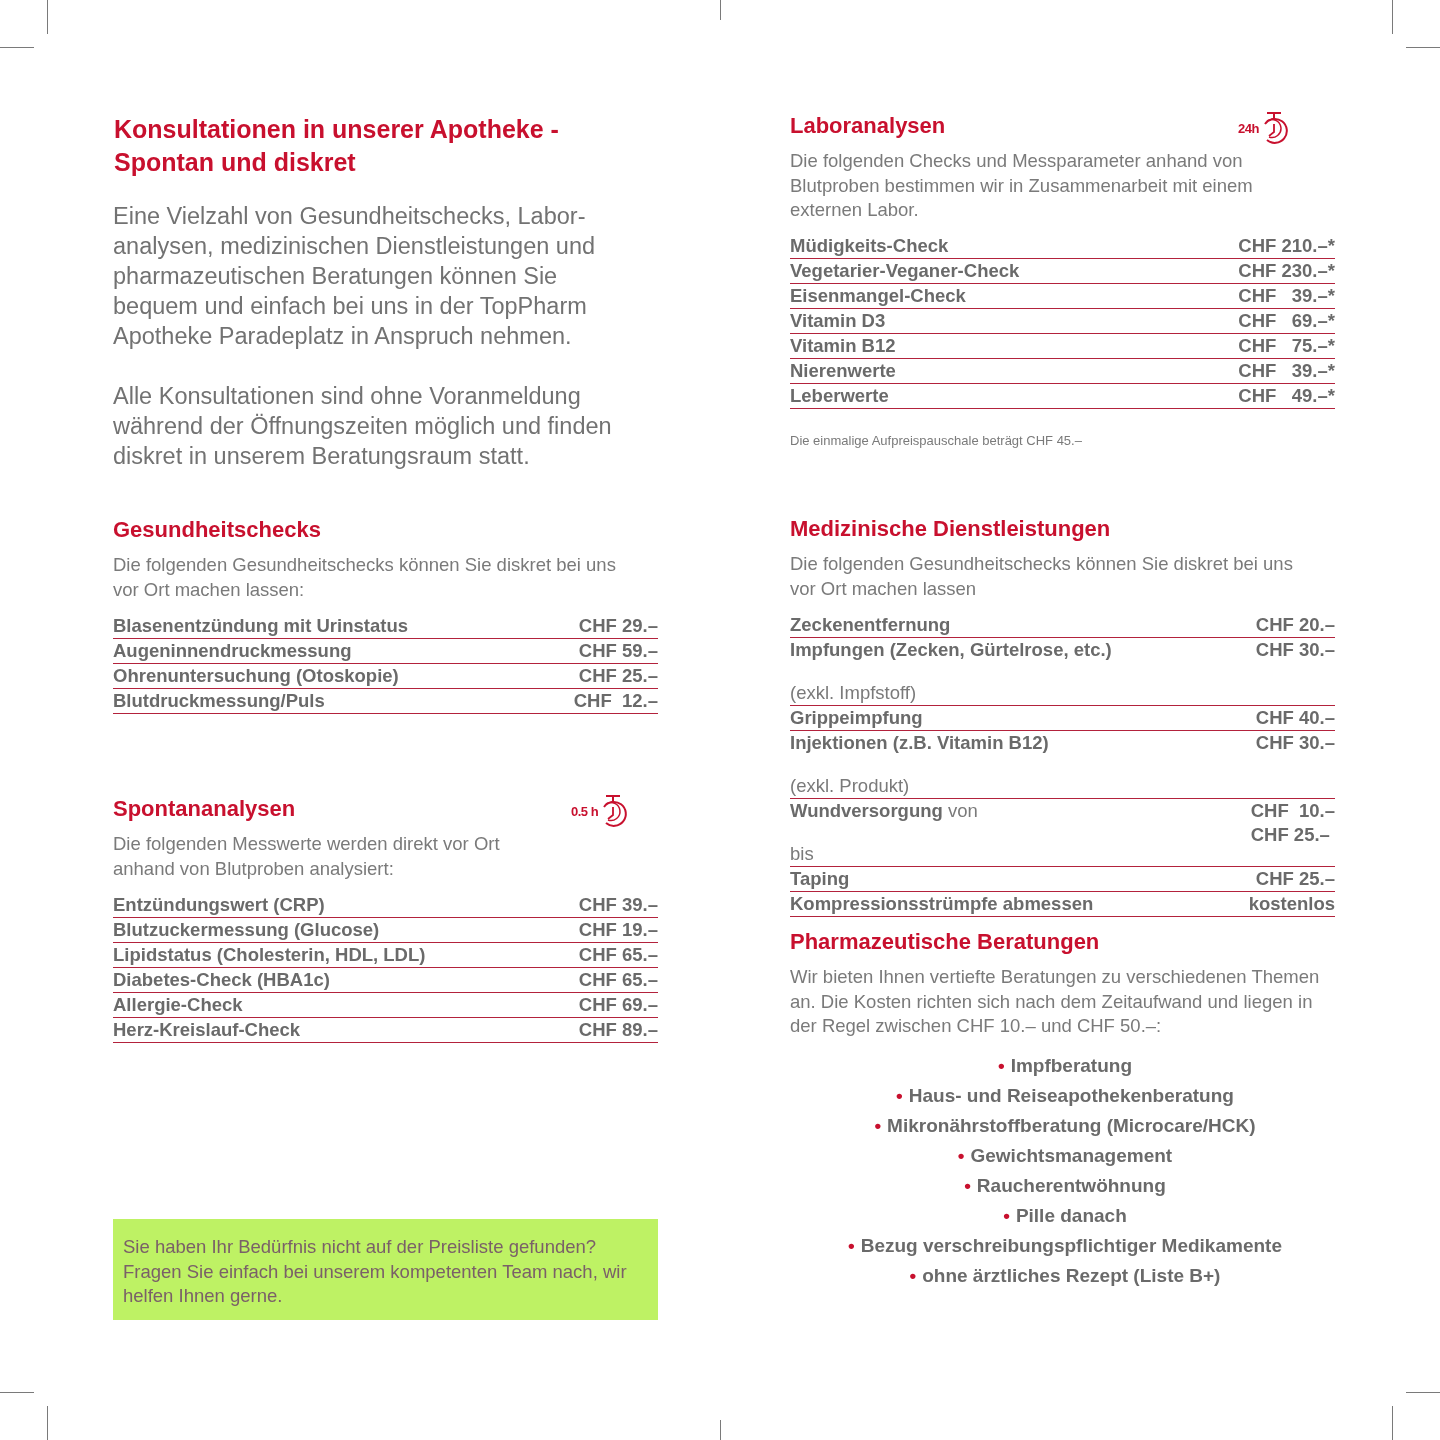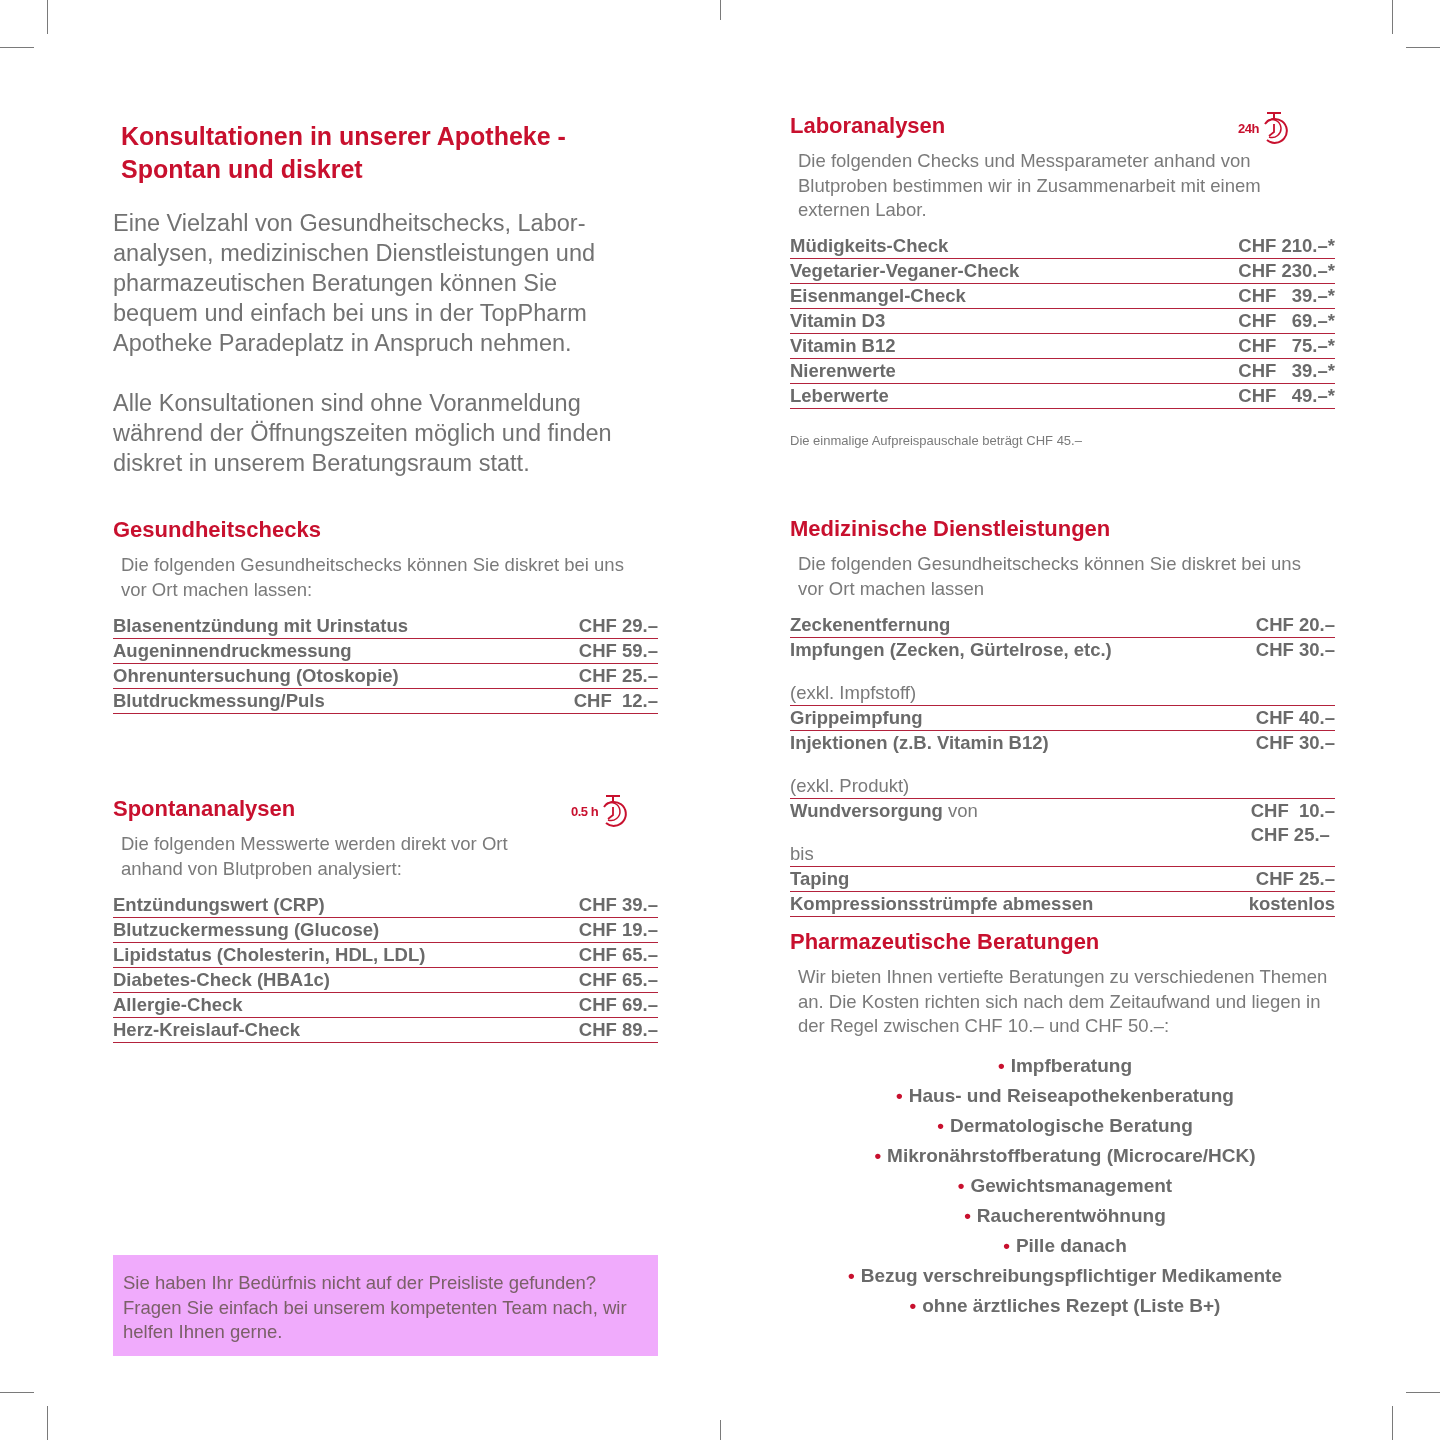--- a/index.html
+++ b/index.html
@@ -1,40 +1,40 @@
 <!DOCTYPE html>
 <html><head>
 <meta charset="utf-8">
 <style>
   html, body { margin:0; padding:0; background:#ffffff; }
   body { width:1440px; height:1440px; position:relative; overflow:hidden;
          font-family:"Liberation Sans", "DejaVu Sans", sans-serif; color:#6b6b6b; }
   .crop { position:absolute; background:#7a7a7a; }
   .col { position:absolute; }
-  .h1 { color:#c8102e; font-weight:bold; font-size:25px; line-height:33px; margin:8px; }
+  .h1 { color:#c8102e; font-weight:bold; font-size:25px; line-height:33px; margin:1px; }
   .intro { font-size:23.5px; line-height:30px; color:#727272; margin:0; }
   .h2 { color:#c8102e; font-weight:bold; font-size:22px; line-height:28px; margin:0; }
-  .desc { font-size:18.5px; line-height:24.5px; color:#7a7a7a; margin:8px; }
+  .desc { font-size:18.5px; line-height:24.5px; color:#7a7a7a; margin:0; }
   .table { width:545px; }
   .row { display:flex; justify-content:space-between; align-items:flex-start;
          border-bottom:1.5px solid #b3223c; font-size:18.5px; line-height:24px;
          color:#6a6a6a; font-weight:bold; }
   .row .lbl { flex:1; }
   .row .sub { display:block; font-weight:normal; color:#7a7a7a;margin-top:19px; }
   .row .lbl .light { font-weight:normal; color:#7a7a7a; }
   .row .price { white-space:pre; }
   .row .price .p2 { display:block; }
   .note { font-size:13px; color:#7a7a7a; margin:0; }
   .icon-timer { position:absolute; display:flex; align-items:center; gap:2px; color:#c8102e; }
   .icon-timer .t { font-size:13px; font-weight:bold; letter-spacing:-0.5px; font-family:"Liberation Sans Narrow","Liberation Sans",sans-serif; }
   .bullets { list-style:none; padding:0; margin:8px;text-align:center; }
   .bullets li { font-size:19px; line-height:30px; font-weight:bold; color:#6a6a6a; }
   .bullets li .dot { color:#c8102e; margin-right:6px; }
   .callout { position:absolute; left:113px; top:1219px; width:545px; height:101px;
-             background:#f0abfc; box-sizing:border-box; padding:16px 10px 0 10px;margin-top:36px; }
+             background:#bef264; box-sizing:border-box; padding:16px 10px 0 10px; }
   .callout p { margin:0; font-size:18.5px; line-height:24.5px; color:#7a6068; }
 </style>
 </head>
 <body>
 
 <div class="crop" style="left:47px;top:0;width:1px;height:34px;"></div>
 <div class="crop" style="left:0;top:47px;width:34px;height:1px;"></div>
 <div class="crop" style="left:720px;top:0;width:1px;height:20px;"></div>
 <div class="crop" style="left:1392px;top:0;width:1px;height:34px;"></div>
 <div class="crop" style="left:1406px;top:47px;width:34px;height:1px;"></div>
@@ -195,21 +195,20 @@
       </div>
     </div>
 </div>
 
 <div class="col" style="left:790px;top:928px;width:550px;">
   <h2 class="h2">Pharmazeutische Beratungen</h2>
   <p class="desc" style="margin-top:9px;width:550px;">Wir bieten Ihnen vertiefte Beratungen zu verschiedenen Themen an. Die Kosten richten sich nach dem Zeitaufwand und liegen in der Regel zwischen CHF 10.– und CHF 50.–:</p>
   <ul class="bullets" style="margin-top:12px;" id="pharma-list">
       <li><span class="dot">•</span><span>Impfberatung</span></li>
       <li><span class="dot">•</span><span>Haus- und Reiseapothekenberatung</span></li>
-      <li><span class="dot">•</span><span>Dermatologische Beratung</span></li>
       <li><span class="dot">•</span><span>Mikronährstoffberatung (Microcare/HCK)</span></li>
       <li><span class="dot">•</span><span>Gewichtsmanagement</span></li>
       <li><span class="dot">•</span><span>Raucherentwöhnung</span></li>
       <li><span class="dot">•</span><span>Pille danach</span></li>
       <li><span class="dot">•</span><span>Bezug verschreibungspflichtiger Medikamente</span></li>
       <li><span class="dot">•</span><span>ohne ärztliches Rezept (Liste B+)</span></li>
     </ul>
 </div>
 
 <div class="callout">

